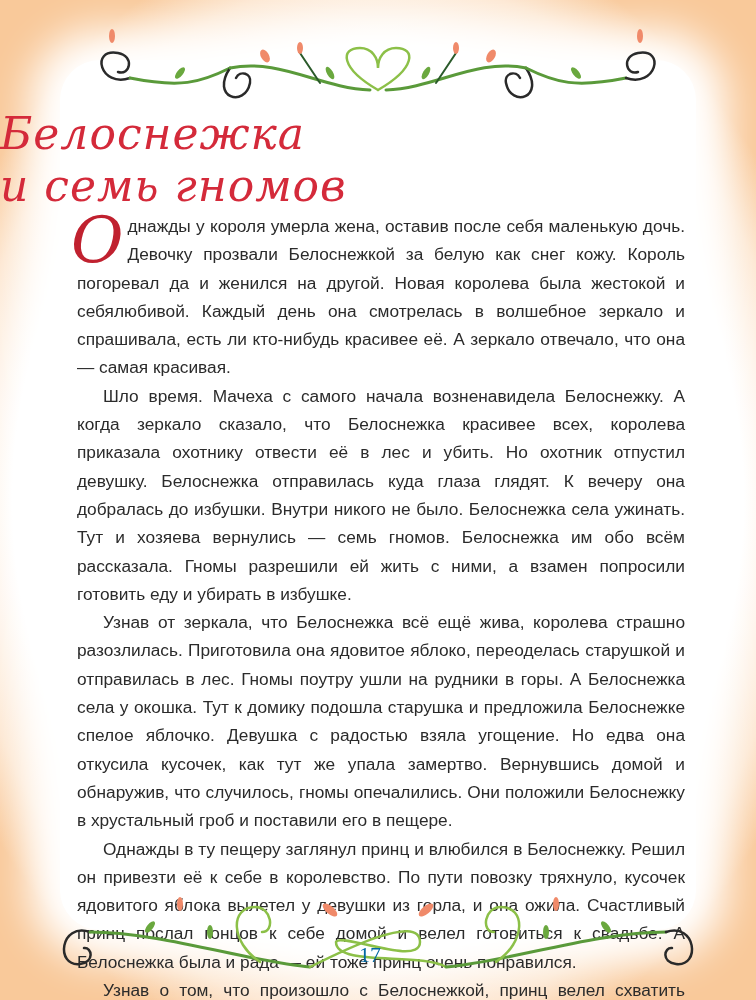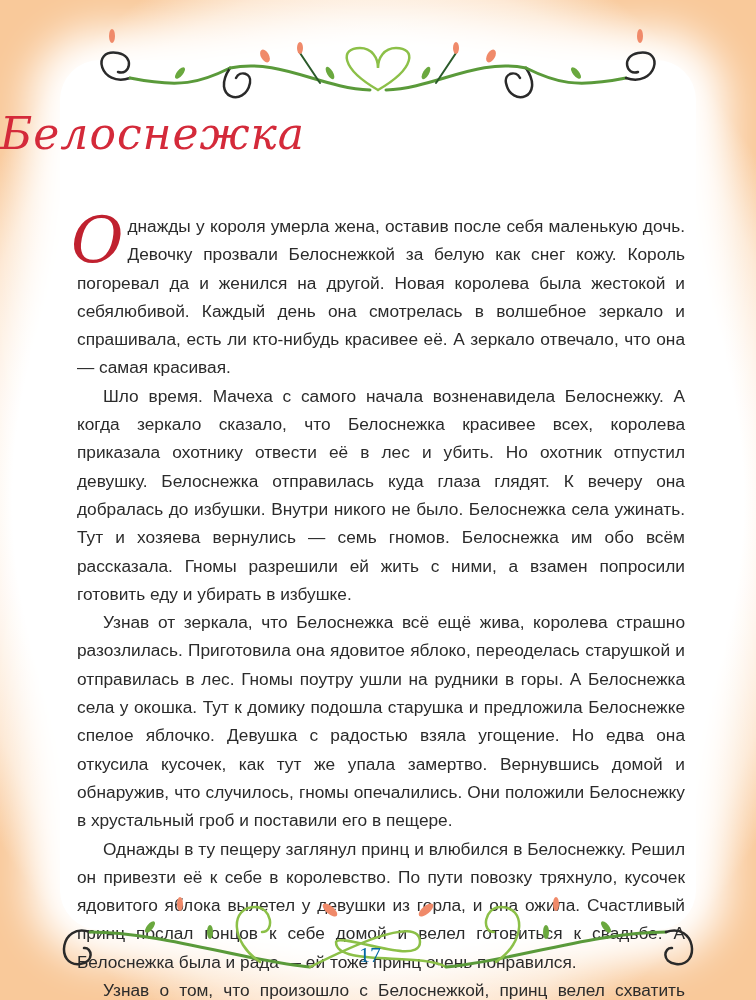--- a/index.html
+++ b/index.html
@@ -72,20 +72,21 @@
   <g fill="#6aa83e">
     <ellipse cx="180" cy="45" rx="3" ry="7" transform="rotate(40 180 45)"></ellipse>
     <ellipse cx="576" cy="45" rx="3" ry="7" transform="rotate(-40 576 45)"></ellipse>
     <ellipse cx="330" cy="45" rx="3" ry="7" transform="rotate(-30 330 45)"></ellipse>
     <ellipse cx="426" cy="45" rx="3" ry="7" transform="rotate(30 426 45)"></ellipse>
   </g>
 </svg>
 
 <div class="title">
   <div>Белоснежка</div>
+  <div>и семь гномов</div>
 </div>
 
 <div class="body-text">
   <p class="first"><span class="dropcap">О</span><span>днажды у короля умерла жена, оставив после себя маленькую дочь. Девочку прозвали Белоснежкой за белую как снег кожу. Король погоревал да и женился на другой. Новая королева была жестокой и себялюбивой. Каждый день она смотрелась в волшебное зеркало и спрашивала, есть ли кто-нибудь красивее её. А зеркало отвечало, что она — самая красивая.</span></p>
   <p>Шло время. Мачеха с самого начала возненавидела Белоснежку. А когда зеркало сказало, что Белоснежка красивее всех, королева приказала охотнику отвести её в лес и убить. Но охотник отпустил девушку. Белоснежка отправилась куда глаза глядят. К вечеру она добралась до избушки. Внутри никого не было. Белоснежка села ужинать. Тут и хозяева вернулись — семь гномов. Белоснежка им обо всём рассказала. Гномы разрешили ей жить с ними, а взамен попросили готовить еду и убирать в избушке.</p>
   <p>Узнав от зеркала, что Белоснежка всё ещё жива, королева страшно разозлилась. Приготовила она ядовитое яблоко, переоделась старушкой и отправилась в лес. Гномы поутру ушли на рудники в горы. А Белоснежка села у окошка. Тут к домику подошла старушка и предложила Белоснежке спелое яблочко. Девушка с радостью взяла угощение. Но едва она откусила кусочек, как тут же упала замертво. Вернувшись домой и обнаружив, что случилось, гномы опечалились. Они положили Белоснежку в хрустальный гроб и поставили его в пещере.</p>
   <p>Однажды в ту пещеру заглянул принц и влюбился в Белоснежку. Решил он привезти её к себе в королевство. По пути повозку тряхнуло, кусочек ядовитого яблока вылетел у девушки из горла, и она ожила. Счастливый принц послал гонцов к себе домой и велел готовиться к свадьбе. А Белоснежка была и рада — ей тоже принц очень понравился.</p>
   <p>Узнав о том, что произошло с Белоснежкой, принц велел схватить жестокую королеву и казнить. Но она умерла сама — от собственной злости.</p>
 </div>
 

